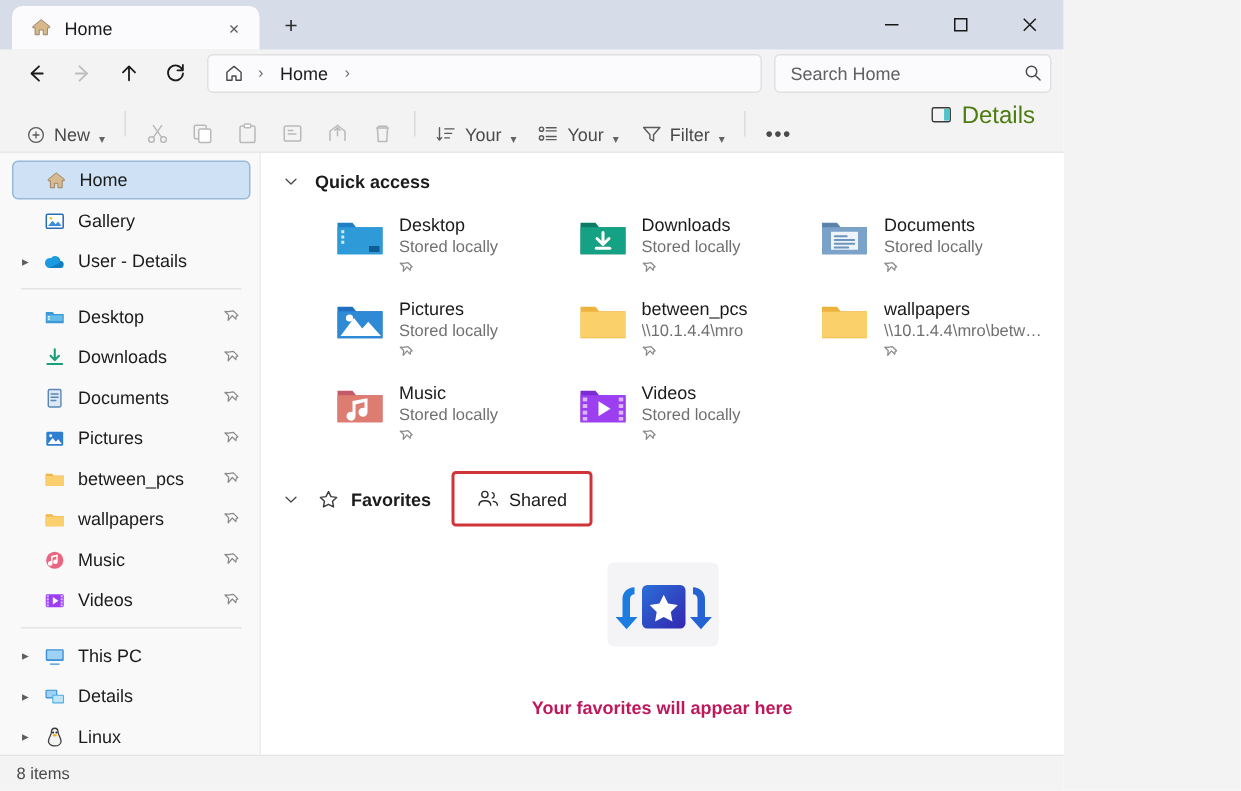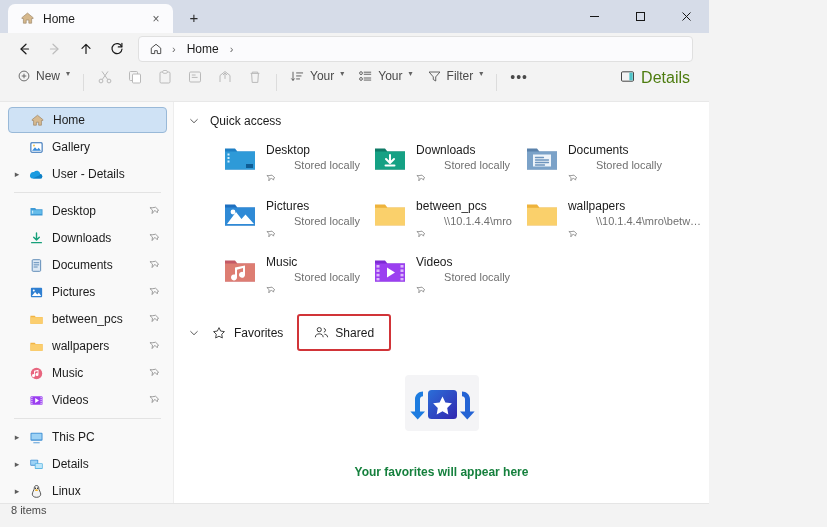--- a/index.html
+++ b/index.html
@@ -107,21 +107,21 @@
   
   .cmdbar {
     height: 38px; flex: 0 0 38px;
     background: #f3f3f3;
     display: flex; align-items: center;
     padding: 0 10px;
     border-bottom: 1px solid #e8e8e8;
   }
   .cmd {
     height: 28px;
-    display: flex; align-items: flex-start; justify-content: center;
+    display: flex; align-items: flex-end; justify-content: center;
     border-radius: 4px; color: #4a4a4a;
     padding: 0 7px; gap: 5px;
     font-size: 12px;
   }
   .cmd.disabled { color: #b9b9b9; }
   .cmd-label { font-size: 12px; }
   .chev { font-size: 8px; opacity: .85; margin-left: 1px; }
   .cmd-sep { width: 1px; height: 17px; background: #dcdcdc; margin: 0 6px; }
   .cmdbar .spacer { flex: 1; }
   .details-btn {
@@ -179,21 +179,21 @@
 
   
   .content { flex: 1; overflow: hidden; position: relative; background: #fff; }
   .section-head {
     display: flex; align-items: center;
     padding: 12px 0 4px 10px;
     gap: 6px;
   }
   .sec-chev { width: 20px; display:flex;align-items:center;justify-content:center; color:#4a4a4a; font-size: 10px; }
   .sec-ico { width: 18px; display:flex;align-items:center;justify-content:center; color:#3c3c3c; }
-  .sec-title { font-size: 12px; font-weight: normal; color: #1b1b1b; }
+  .sec-title { font-size: 12px; font-weight: bold; color: #1b1b1b; }
   .shared-pill {
     display: flex; align-items: center; gap: 6px;
     padding: 5px 11px; border-radius: 4px;
     font-size: 12px; color: #1b1b1b;
     margin-left: 14px;
     position: relative;
   }
   .hl-box {
     position: absolute; inset: -6px -6px -6px -6px;
     border: 2px solid #d13438; border-radius: 3px;
@@ -207,39 +207,39 @@
     row-gap: 2px;
   }
   .qa-item {
     display: flex; align-items: flex-start;
     gap: 10px; padding: 6px 8px 4px 6px;
     border-radius: 4px; min-height: 44px;
   }
   .qa-ico { width: 32px; height: 30px; flex: 0 0 32px; position: relative; margin-top: 2px; }
   .qa-txt { display: flex; flex-direction: column; min-width: 0; padding-top: 1px; }
   .qa-name { font-size: 12px; color: #1b1b1b; line-height: 15px; white-space: nowrap; }
-  .qa-sub { font-size: 11px; color: #707070; line-height: 14px; white-space: nowrap; overflow: hidden; text-overflow: ellipsis; max-width: 118px; margin-left: 28px; }
+  .qa-sub { font-size: 11px; color: #707070; line-height: 14px; white-space: nowrap; overflow: hidden; text-overflow: ellipsis; max-width: 118px; }
   .qa-pin { margin-top: 2px; color: #8d8d8d; height: 12px; }
 
   
   .empty {
     display: flex; flex-direction: column;
     align-items: center; justify-content: flex-start;
     padding-top: 22px;
   }
   .empty-art { width: 110px; height: 72px; position: relative; margin-bottom: 22px; }
-  .empty-title { font-size: 12px; font-weight: bold; color: #15803d; margin-bottom: 4px; }
+  .empty-title { font-size: 12px; font-weight: bold; color: #be185d; margin-bottom: 4px; }
   .empty-sub { font-size: 11.5px; color: #4d4d4d; }
 
   
   .statusbar {
     height: 24px; flex: 0 0 24px;
     background: #f3f3f3;
     border-top: 1px solid #e5e5e5;
-    display: flex; align-items: flex-start;
+    display: flex; align-items: center;
     padding-left: 11px;
   }
   .status-text { font-size: 11px; color: #4a4a4a; }
 
   svg { display: block; }
 </style>
 </head>
 <body>
 
 <div class="window">
@@ -306,20 +306,29 @@
       <span class="crumb-icon">
         <svg width="14" height="14" viewBox="0 0 16 16">
             <path d="M8 2.6 2.6 7v6.2h3.9V9.9h3v3.3h3.9V7z" fill="none" stroke="#4a4a4a" stroke-width="1.1" stroke-linejoin="round"></path>
           </svg>
       </span>
       <span class="crumb-sep">›</span>
       <span class="crumb-text">Home</span>
       <span class="crumb-sep">›</span>
     </div>
 
+    <div class="searchbox">
+      <input placeholder="Search Home" style="">
+      <span>
+        <svg width="13" height="13" viewBox="0 0 16 16">
+            <circle cx="7" cy="7" r="4.3" fill="none" stroke="#4a4a4a" stroke-width="1.2"></circle>
+            <path d="M10.2 10.2 14 14" stroke="#4a4a4a" stroke-width="1.2" stroke-linecap="round"></path>
+          </svg>
+      </span>
+    </div>
   </div>
 
   <div class="cmdbar">
     <div class="cmd">
       <svg width="14" height="14" viewBox="0 0 16 16">
           <circle cx="8" cy="8" r="5.6" fill="none" stroke="#5a5a5a" stroke-width="1"></circle>
           <path d="M8 5.4v5.2M5.4 8h5.2" stroke="#5a5a5a" stroke-width="1"></path>
         </svg>
       <span class="cmd-label">New</span>
       <span class="chev">▾</span>

